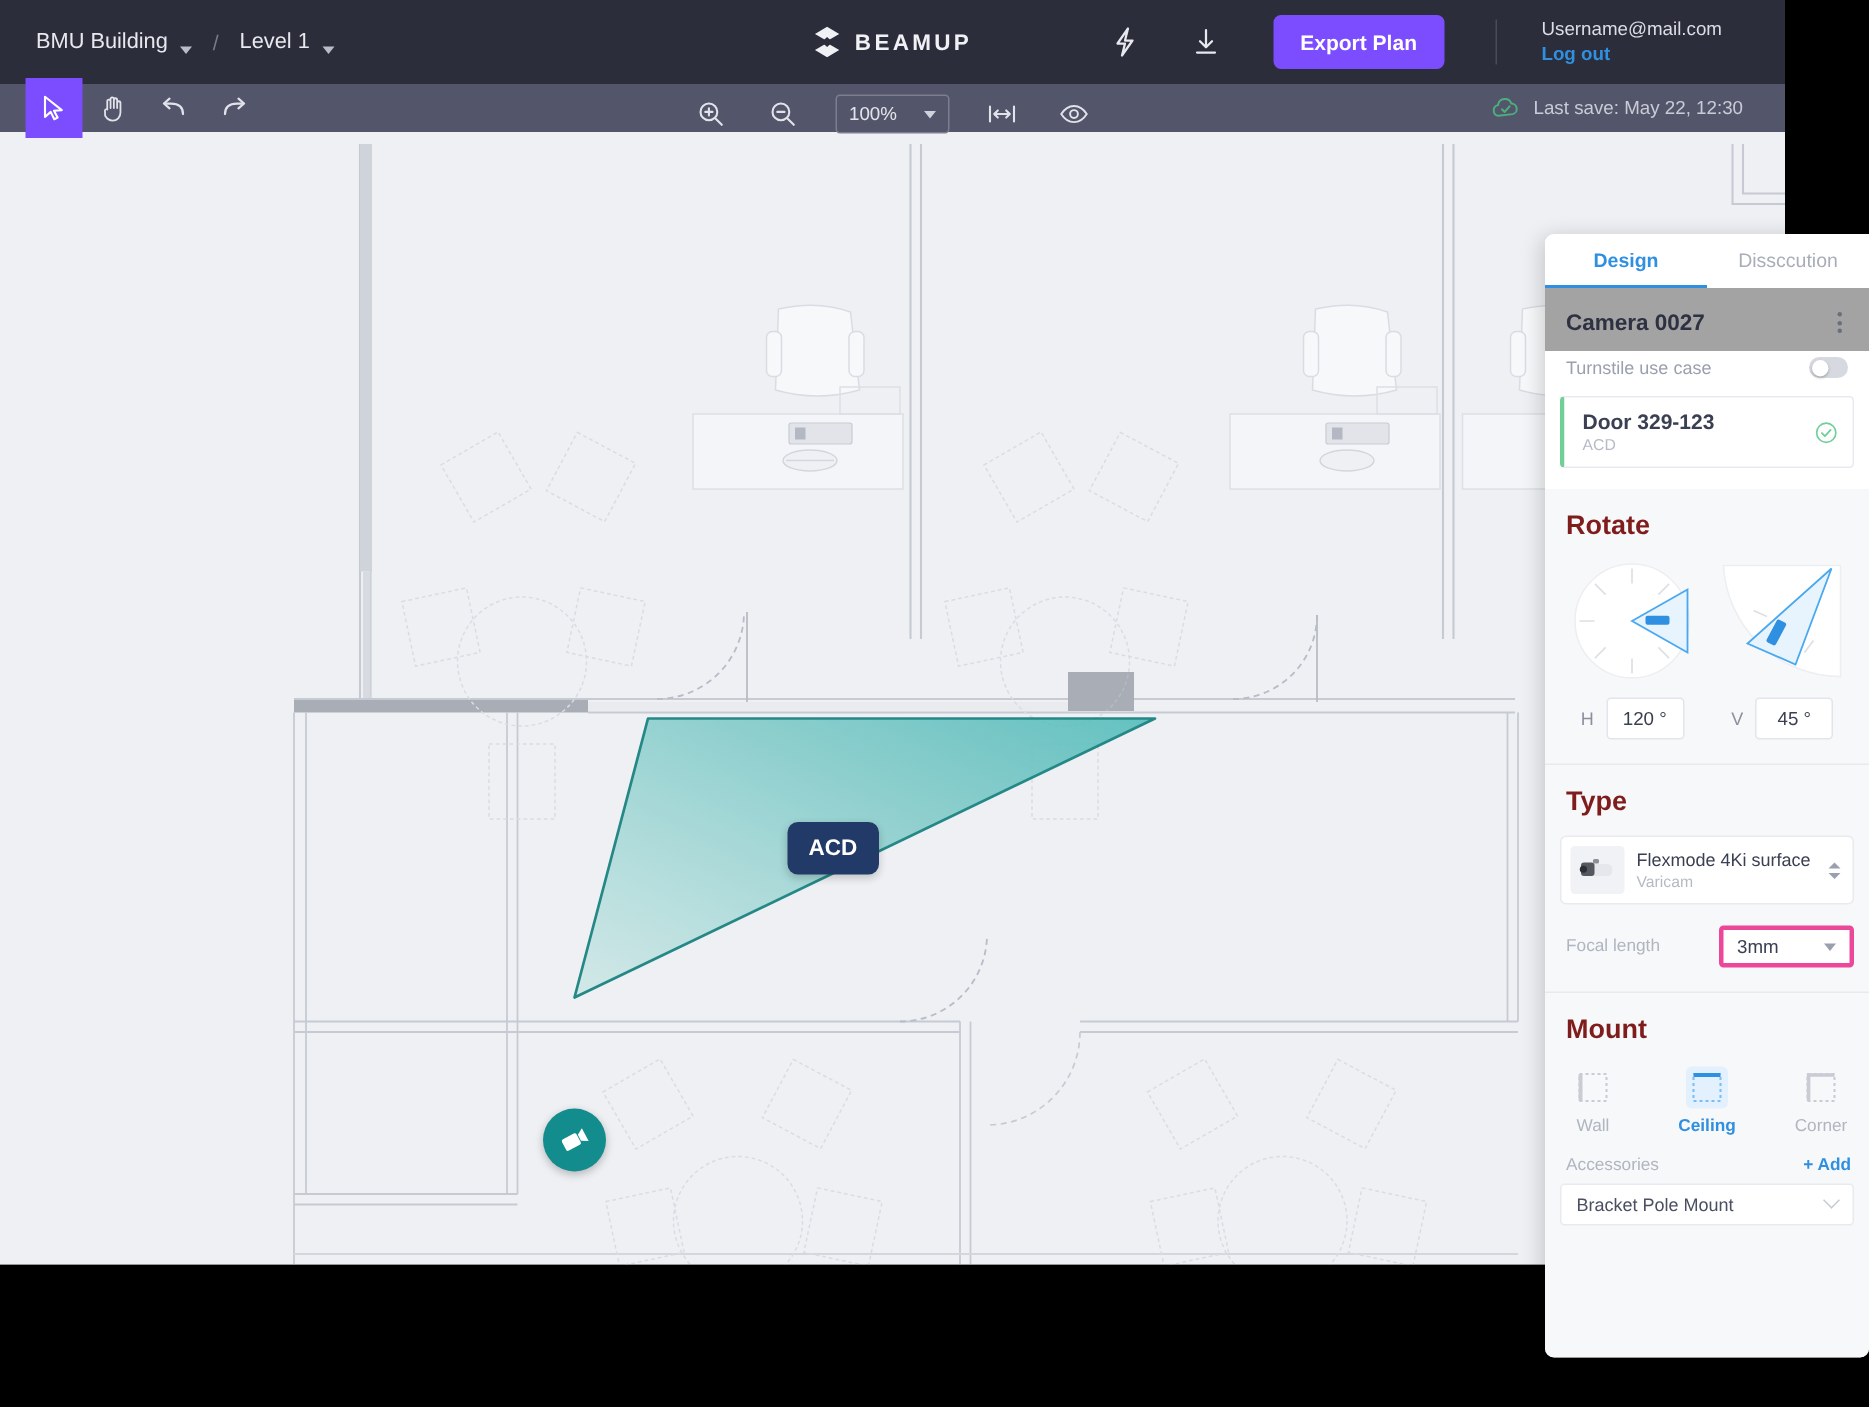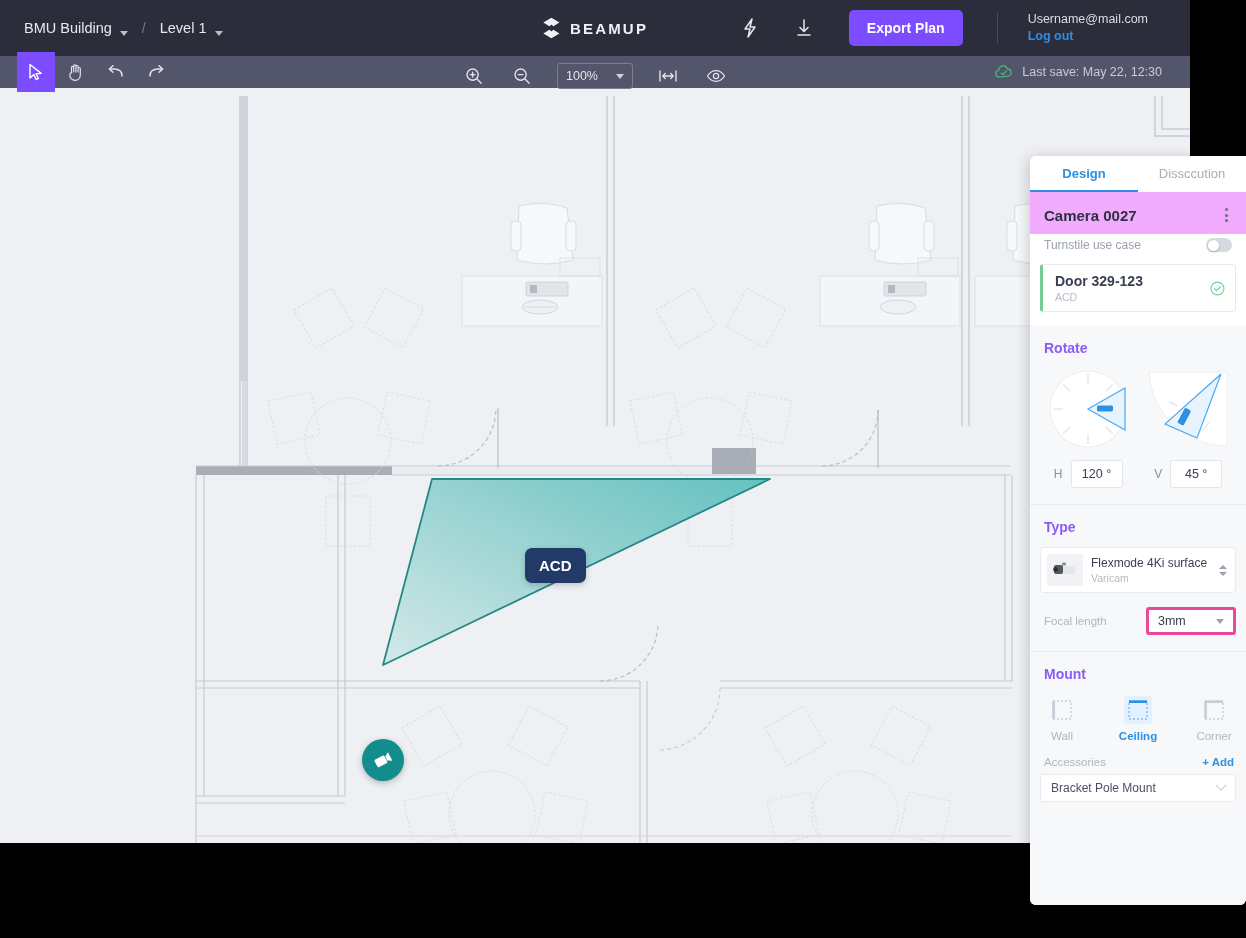--- a/index.html
+++ b/index.html
@@ -139,21 +139,21 @@
   }
   .panel-tabs { display: flex; background: #fff; height: 36px; }
   .ptab {
     flex: 1; display:flex; align-items:center; justify-content:center;
     font-size: 13px; color: #a9adb8; cursor: pointer;
     border-bottom: 2px solid transparent;
   }
   .ptab.active { color: #2f8fe0; font-weight: 700; border-bottom-color: #2f8fe0; }
   .panel-title-row {
     display:flex; align-items:center; justify-content:space-between;
-    padding: 12px 14px 8px 14px; background:#f0abfc;
+    padding: 12px 14px 8px 14px; background:#a3a3a3;
   }
   .panel-title { font-size: 15px; font-weight: 700; color: #2d3142; }
   .kebab { display:flex; flex-direction:column; gap:2.5px; cursor:pointer; padding: 4px; }
   .kebab i { width:3px; height:3px; border-radius:50%; background:#6b6f7d; display:block; }
 
   .turnstile-row {
     display:flex; align-items:center; justify-content:space-between;
     padding: 4px 14px 12px 14px; background:#fff;
   }
   .turnstile-label { font-size: 12px; color:#9aa0ad; }
@@ -172,21 +172,21 @@
     background:#fff; border: 1px solid #e8eaef; border-left: 3px solid #6fcf97;
     border-radius: 3px;
     display:flex; align-items:center; justify-content: space-between;
     padding: 8px 10px 8px 12px;
     cursor:pointer;
   }
   .door-name { font-size: 14px; font-weight: 700; color:#3a3f52; }
   .door-sub { font-size: 10.5px; color:#b6bac4; margin-top:2px; }
   .panel-body { background:#f7f8fa; flex:1; }
   .panel-section-title {
-    font-size: 14px; font-weight: 700; color:#8b5cf6;
+    font-size: 18px; font-weight: 700; color:#7f1d1d;
     padding: 14px 14px 4px 14px;
   }
 
   .dials { display:flex; justify-content: space-around; padding: 8px 8px 4px 8px; }
   .angle-row { display:flex; align-items:center; justify-content: space-around; padding: 6px 8px 16px 8px; }
   .angle-item { display:flex; align-items:center; gap:8px; }
   .angle-label { font-size: 12px; color:#8b909e; }
   .angle-input {
     width: 52px; height: 28px; background:#fff;
     border: 1px solid #e2e5eb; border-radius: 3px;

